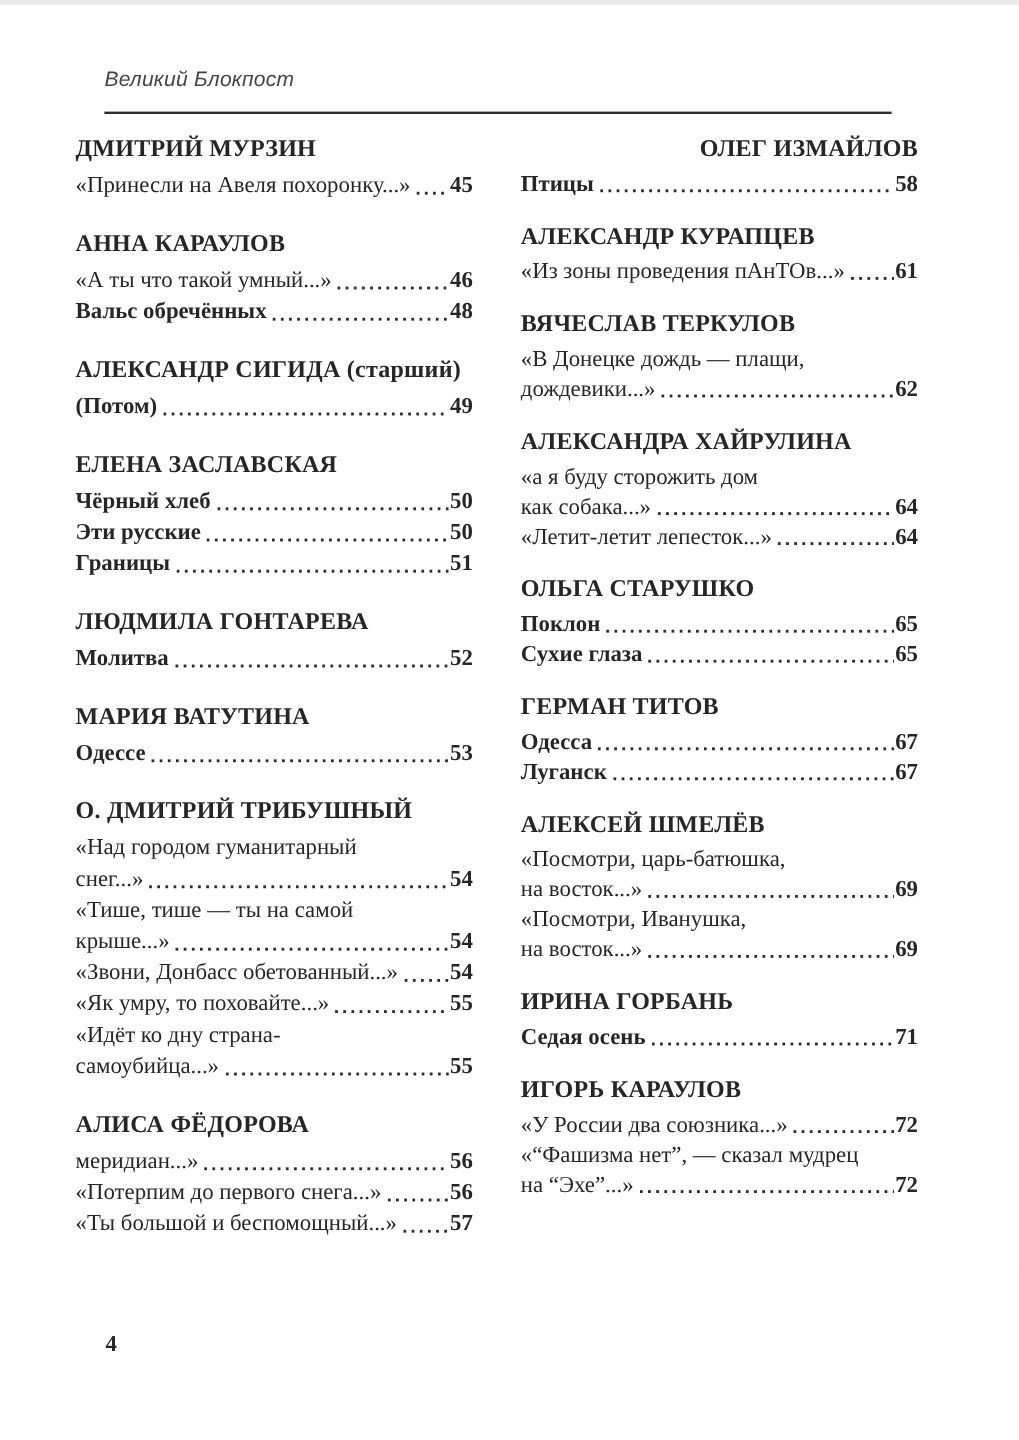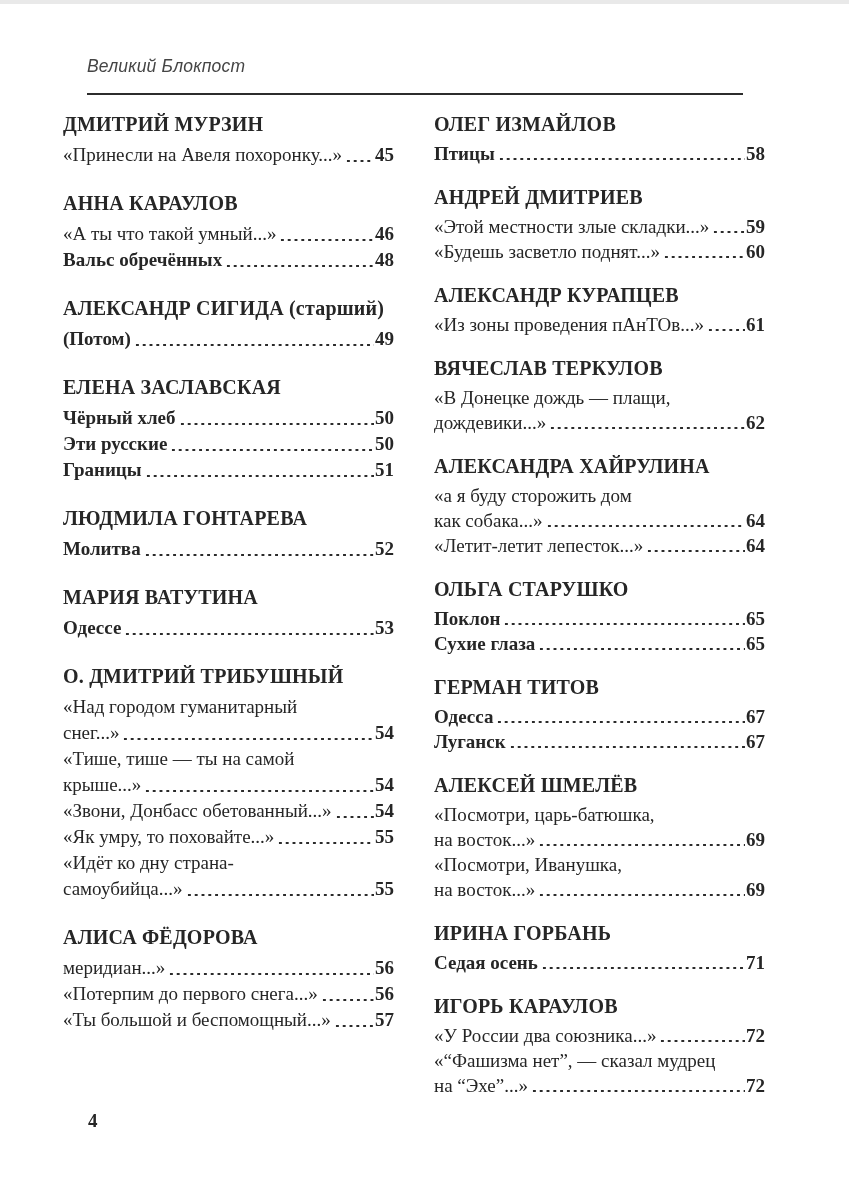--- a/index.html
+++ b/index.html
@@ -43,21 +43,21 @@
   .author {
     font-weight: 700;
     font-size: 20px;
     line-height: 28px;
     letter-spacing: 0.2px;
     margin: 21px 0 4px 0;
     white-space: nowrap;
   }
   .col .group:first-child .author { margin-top: 0; }
   .col-right .author { margin: 17px 0 3px 0; }
-  .col-right .group:first-child .author { margin-top: 0; }
+  .col-right .group:first-child .author { margin-top: 0; text-align: right; }
 
   .work { font-size: 19px; }
   .work-line { line-height: 26px; }
   .col-right .work-line { line-height: 25px; }
   .leader-row { display: flex; align-items: baseline; justify-content: center; }
   .leader-row .text { white-space: nowrap; }
   .work.bold .text, .work.bold .plain { font-weight: 700; }
 
   .dots {
     flex: 1 1 auto;
@@ -242,37 +242,20 @@
         <div class="author">ОЛЕГ ИЗМАЙЛОВ</div>
         <div class="work bold">
           <div class="work-line leader-row">
             <span class="text">Птицы</span>
             <span class="dots"></span>
             <span class="pg">58</span>
           </div>
         </div>
       </div>
       <div class="group">
-        <div class="author">АНДРЕЙ ДМИТРИЕВ</div>
-        <div class="work">
-          <div class="work-line leader-row">
-            <span class="text">«Этой местности злые складки...»</span>
-            <span class="dots"></span>
-            <span class="pg">59</span>
-          </div>
-        </div>
-        <div class="work">
-          <div class="work-line leader-row">
-            <span class="text">«Будешь засветло поднят...»</span>
-            <span class="dots"></span>
-            <span class="pg">60</span>
-          </div>
-        </div>
-      </div>
-      <div class="group">
         <div class="author">АЛЕКСАНДР КУРАПЦЕВ</div>
         <div class="work">
           <div class="work-line leader-row">
             <span class="text">«Из зоны проведения пАнТОв...»</span>
             <span class="dots"></span>
             <span class="pg">61</span>
           </div>
         </div>
       </div>
       <div class="group">

